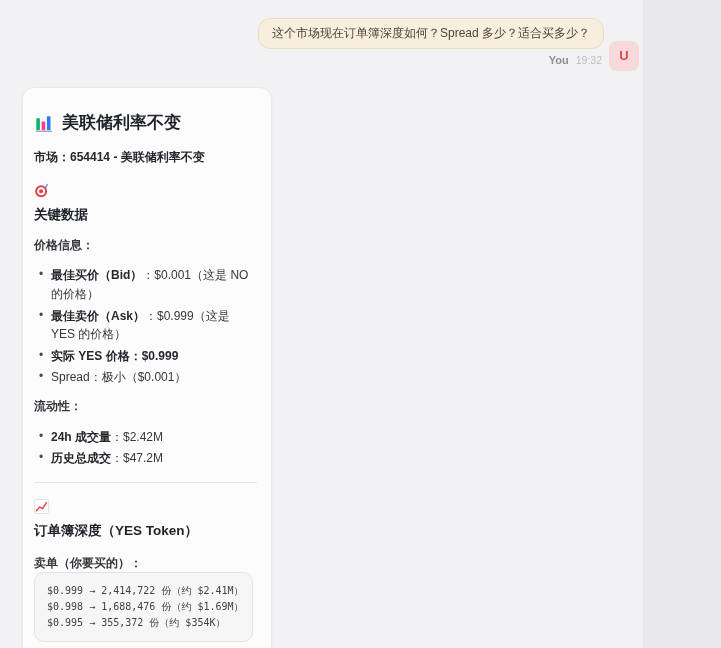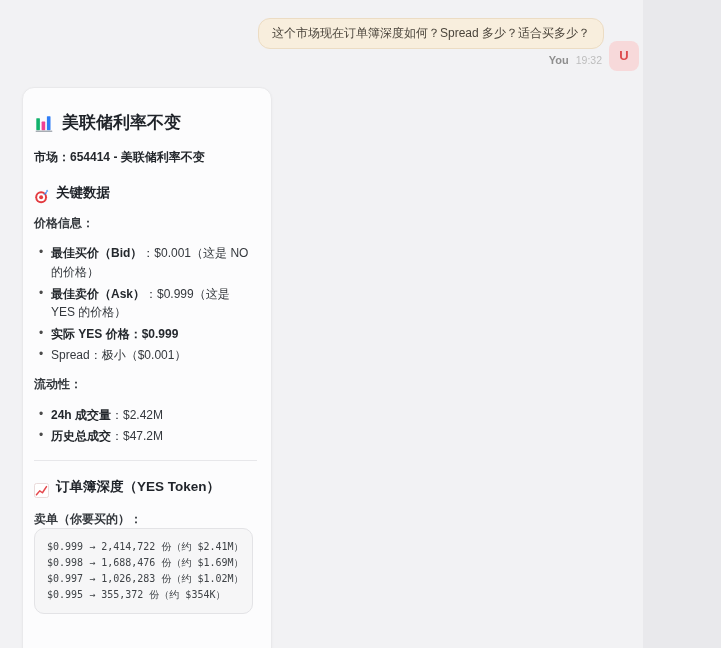--- a/index.html
+++ b/index.html
@@ -27,21 +27,21 @@
   
   .card{
     position:absolute;left:22px;top:87px;width:250px;min-height:600px;box-sizing:border-box;
     background:#fcfcfd;border:1px solid #e9e9eb;border-radius:12px;
     box-shadow:0 1px 3px rgba(0,0,0,.04);
     padding:8px 14px 24px 11px;
     font-size:12px;line-height:1.55;
   }
   .c-title{display:flex;align-items:center;gap:8px;font-size:17px;font-weight:700;color:#1f2329;margin:14px 0 12px;}
   .market{font-weight:700;margin:0 0 14px;color:#24282d;}
-  .c-h3{display:flex;align-items:flex-end;gap:7px;font-size:13.5px;font-weight:700;color:#1f2329;margin:16px 0 10px;}
+  .c-h3{display:flex;align-items:flex-start;gap:7px;font-size:13.5px;font-weight:700;color:#1f2329;margin:16px 0 10px;flex-direction:column;}
   .plabel{font-weight:700;margin:10px 0 4px;}
   ul.blist{list-style:none;margin:12px 0 2px;padding:0 0 0 4px;}
   ul.blist li{position:relative;padding-left:13px;margin:3px 0;}
   ul.blist li::before{content:"•";position:absolute;left:1px;top:-1px;color:#4a4a4a;}
   .divider{border:none;border-top:1px solid #e7e7ea;margin:14px 0;}
   .asks-label{font-weight:700;margin:12px 0 0;}
   pre.code{
     background:#f6f6f7;border:1px solid #e3e3e6;border-radius:10px;
     padding:10px 12px;margin:0 4px 10px 0;
     font-family:"DejaVu Sans Mono","Liberation Mono",monospace;
@@ -116,16 +116,16 @@
         <svg width="15" height="15" viewBox="0 0 16 16">
           <rect x="0.5" y="0.5" width="15" height="15" rx="2.2" fill="#ffffff" stroke="#e7d7d8"></rect>
           <polyline points="2.6,12.6 6.1,8.4 9,10.4 13.3,3.8" fill="none" stroke="#e5484d" stroke-width="1.6" stroke-linecap="round" stroke-linejoin="round"></polyline>
         </svg>
       </span>
       <span>订单簿深度（YES Token）</span>
     </div>
 
     <p class="asks-label">卖单（你要买的）：</p>
 
-    <pre class="code"><div>$0.999 → 2,414,722 份（约 $2.41M）</div><div>$0.998 → 1,688,476 份（约 $1.69M）</div><div>$0.997 → 1,026,283 份（约 $1.02M）</div><div>$0.995 → 355,372 份（约 $354K）</div></pre>
+    <pre class="code"><div>$0.999 → 2,414,722 份（约 $2.41M）</div><div>$0.998 → 1,688,476 份（约 $1.69M）</div><div>$0.995 → 355,372 份（约 $354K）</div></pre>
 
   </div>
 </div>
 
 </body></html>

